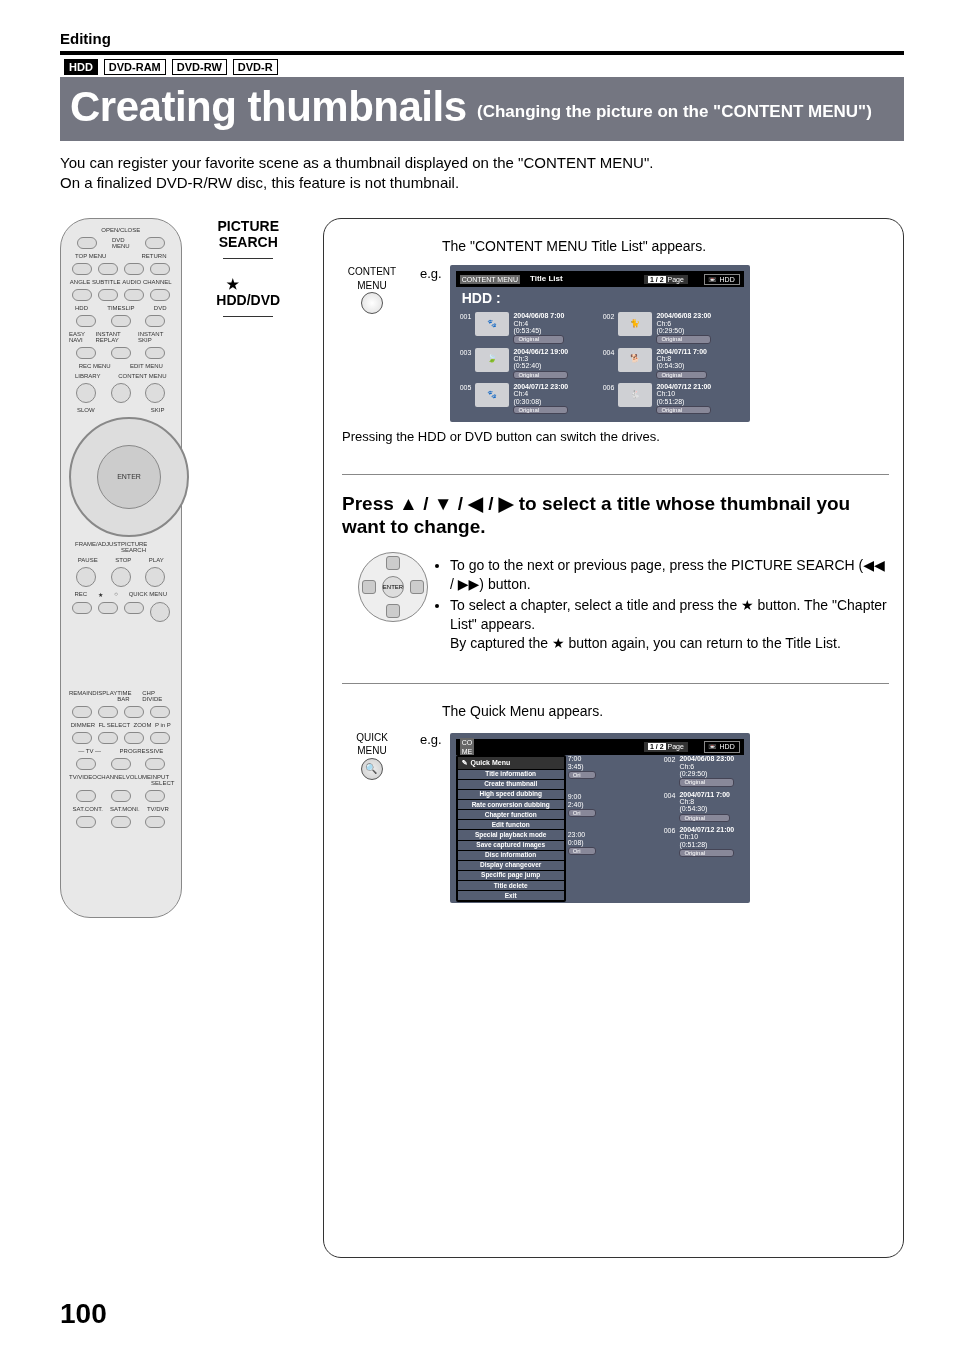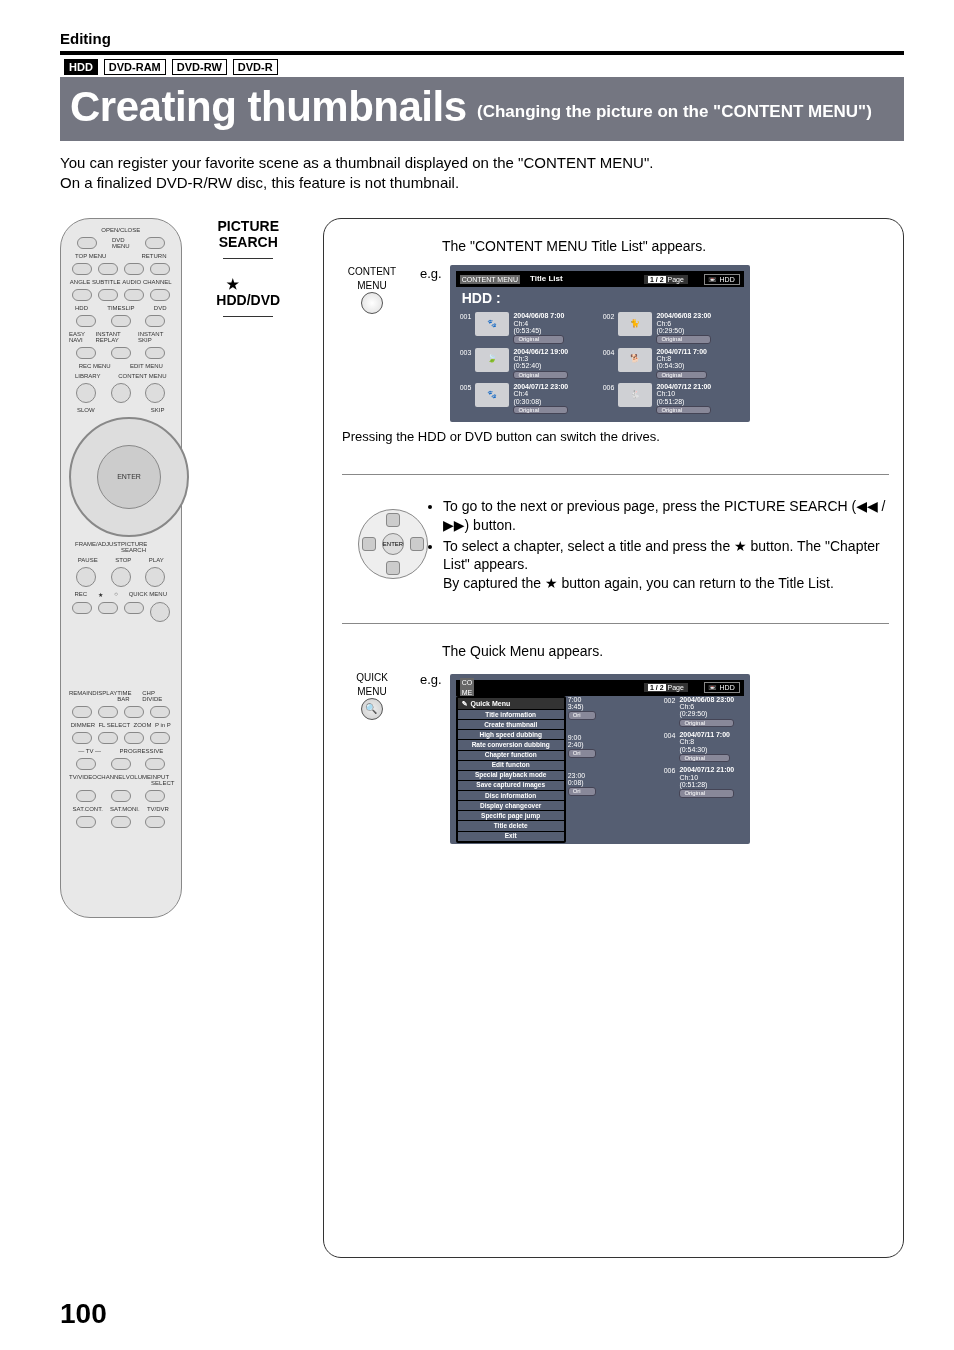--- a/index.html
+++ b/index.html
@@ -38,21 +38,21 @@
   .thumb { width:34px; height:24px; background:#cfd0d4; border-radius:2px; display:flex; align-items:center; justify-content:center; flex-shrink:0; }
   .tile-info { display:flex; flex-direction:column; font-size:7px; line-height:1.05; }
   .tile-info .d1 { font-weight:bold; }
   .tile-info .d2 { }
   .tile-info .d3 { }
   .pill { background:#889; border:1px solid #445; padding:0 4px; border-radius:3px; font-size:6px; display:inline-block; margin-top:1px; }
   .note-after { font-size:13px; margin-top:6px; margin-bottom:10px; clear:both;}
   .step-sep { border-top:1px solid #888; margin:14px 0 18px 0; }
   ul.bullets { margin:4px 0 0 0; padding-left:14px; }
   ul.bullets li { font-size:14px; line-height:1.35; margin-bottom:2px; list-style:disc; }
-  .icon-row { display:flex; align-items:center; gap:1px; }
+  .icon-row { display:flex; align-items:flex-start; gap:8px; }
   .nav-cross { width:70px; height:70px; position:relative; flex-shrink:0; margin-left:16px; }
   .nav-cross .ring { position:absolute; inset:0; border:1px solid #888; border-radius:50%; background:#eee; }
   .nav-cross .cap { position:absolute; width:14px; height:14px; background:#ccc; border:1px solid #888; border-radius:3px; }
   .nav-cross .cu { top:4px; left:28px; }
   .nav-cross .cd { bottom:4px; left:28px; }
   .nav-cross .cl { left:4px; top:28px; }
   .nav-cross .cr { right:4px; top:28px; }
   .nav-cross .cc { top:24px; left:24px; width:22px; height:22px; border-radius:50%; background:#ddd; border:1px solid #888; font-size:6px; display:flex; align-items:center; justify-content:center; }
   .quick-menu-panel { position:absolute; left:6px; top:22px; width:110px; background:#000; border-radius:2px; padding:2px; display:flex; flex-direction:column; gap:1px; }
   .qm-head { background:#333; color:#fff; font-size:7px; font-weight:bold; padding:1px 4px; display:flex; align-items:center; gap:3px; }
@@ -359,20 +359,23 @@
               </div>
             </div>
           </div>
           <div class="note-after">Pressing the HDD or DVD button can switch the drives.</div>
         </div>
       </div>
 
       <div class="step-sep"></div>
 
       <div class="step">
+        <div class="step-title">
+          <span>Press </span><span class="arrow-char">▲ / ▼ / ◀ / ▶</span><span> to select a title whose thumbnail you want to change.</span>
+        </div>
         <div class="step-body">
           <div class="icon-row">
             <div class="nav-cross">
               <div class="ring"></div>
               <div class="cap cu"></div>
                 <div class="cap cd"></div>
                 <div class="cap cl"></div>
                 <div class="cap cr"></div>
               <div class="cap cc">ENTER</div>
             </div>

